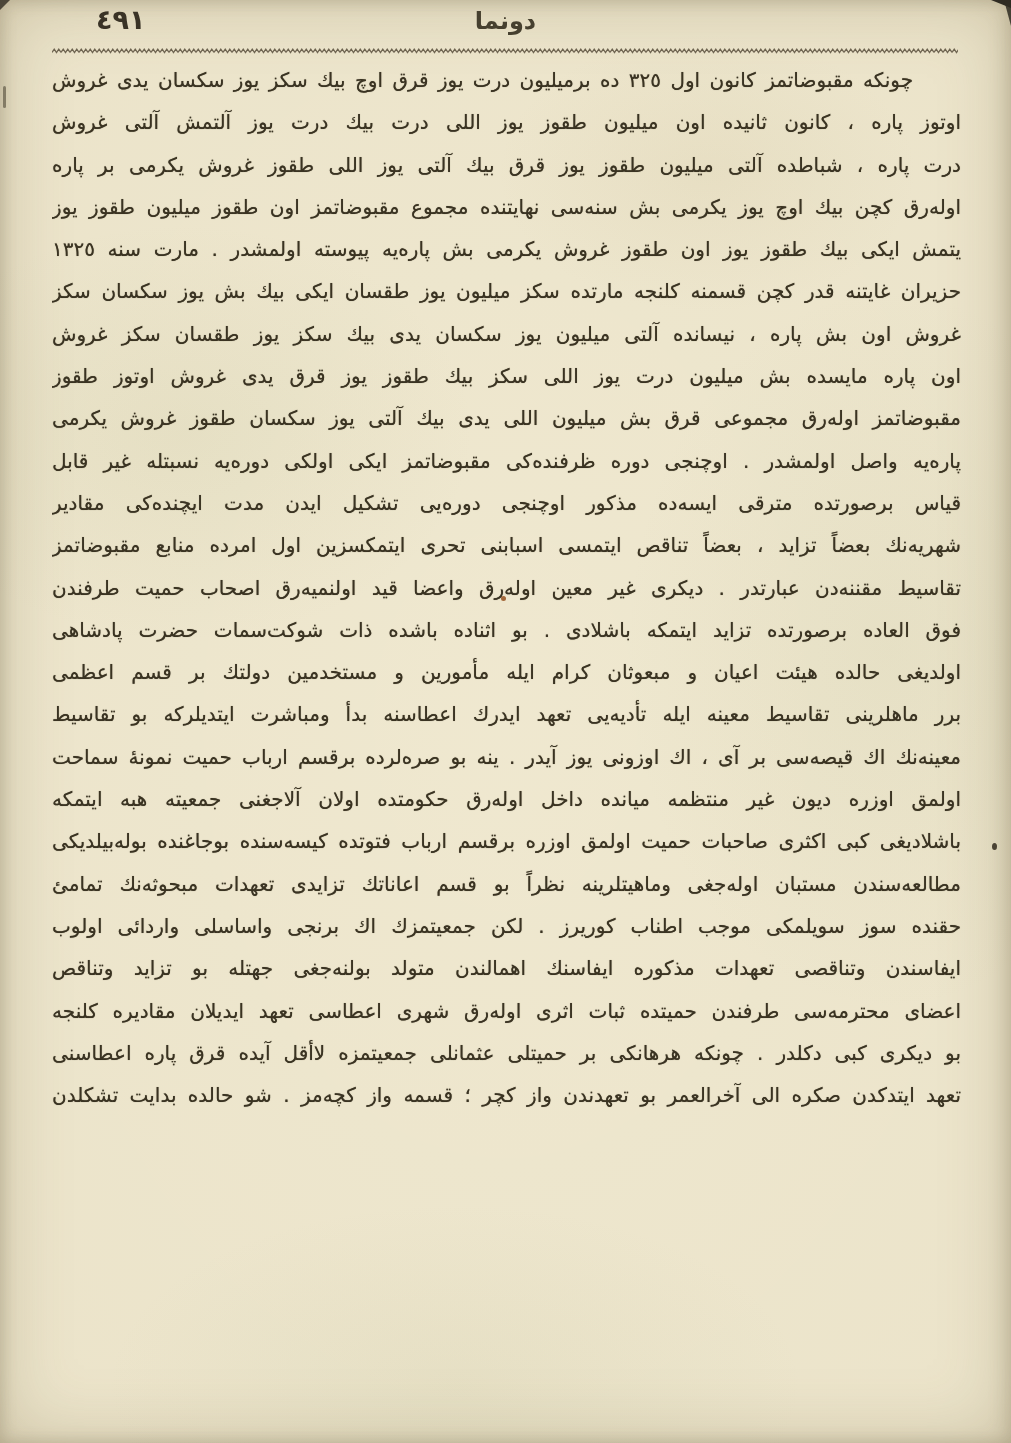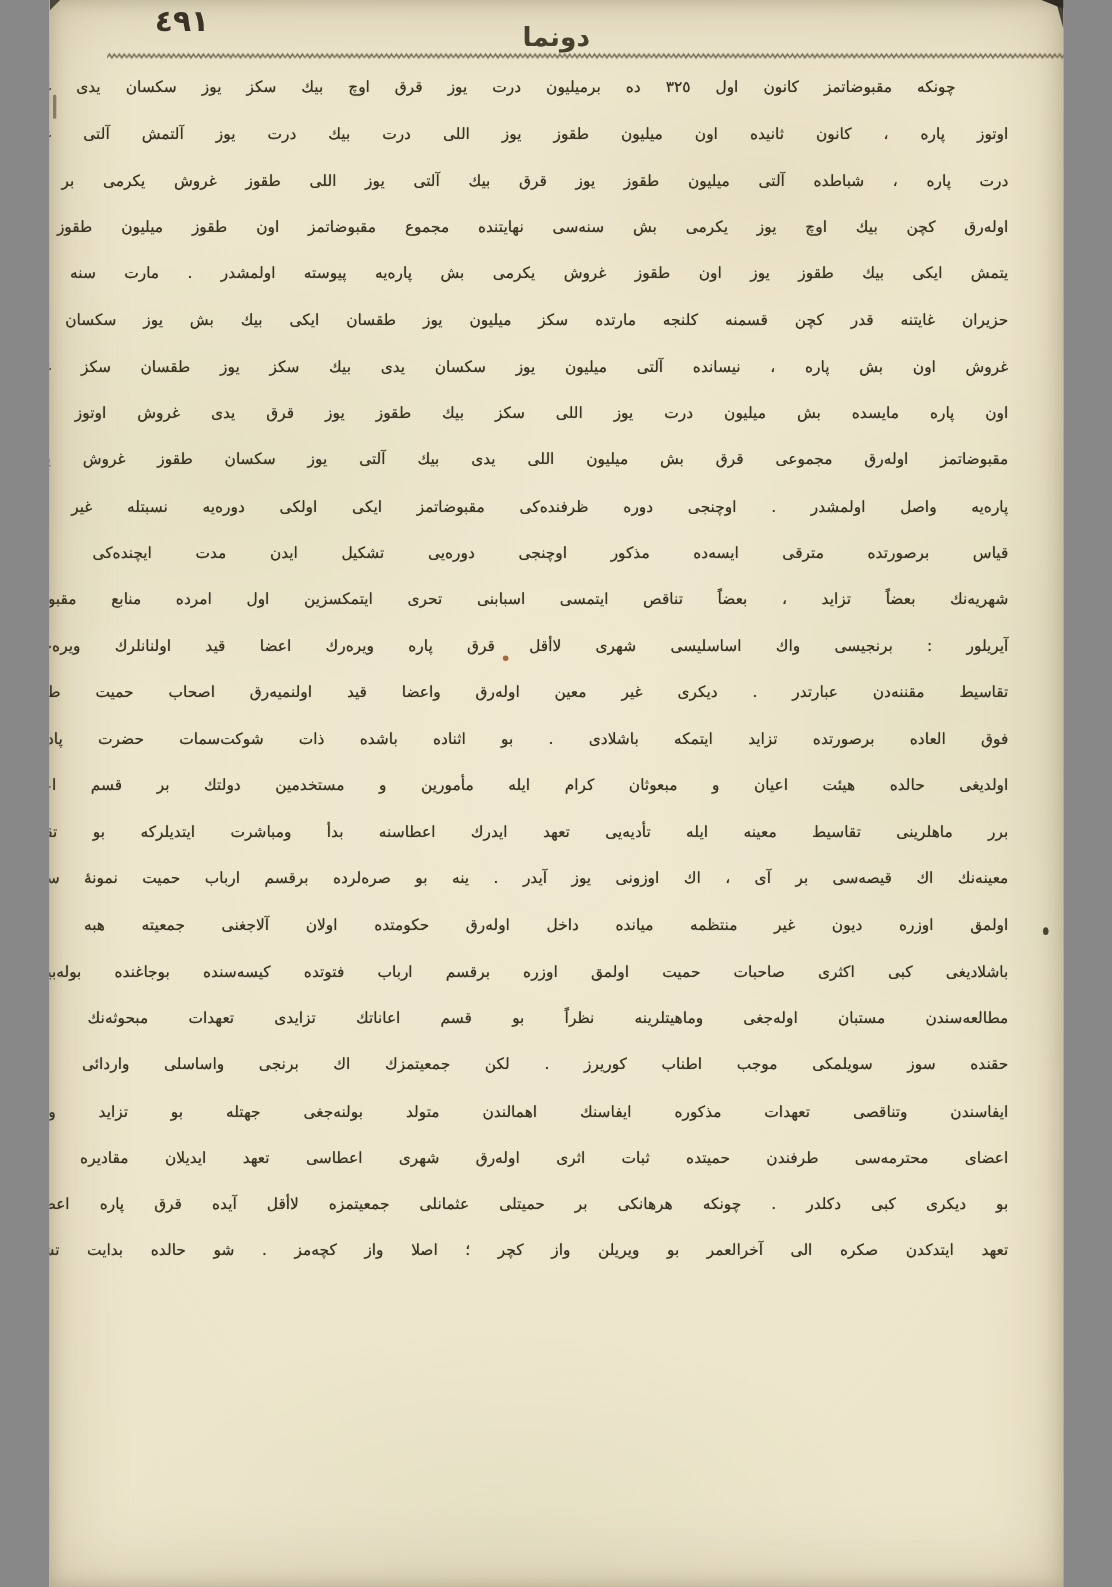--- a/index.html
+++ b/index.html
@@ -1,48 +1,48 @@
 <!DOCTYPE html>
 <html lang="ota" dir="rtl"><head>
 <meta charset="utf-8">
 <style>
   html,body{margin:0;padding:0;background:#888;}
   .page{
     position:relative;
-    width:922px;height:1443px;
+    width:1011px;height:1443px;
     margin:0 auto;
     overflow:hidden;
     font-family:"DejaVu Sans",sans-serif;
     background-color:#eae2c8;
     background-image:
       radial-gradient(ellipse 420px 300px at 18% 30%, rgba(164,170,118,0.10), transparent 70%),
       radial-gradient(ellipse 380px 520px at 88% 45%, rgba(160,168,120,0.09), transparent 70%),
       radial-gradient(ellipse 500px 260px at 45% 96%, rgba(170,174,130,0.10), transparent 70%),
       radial-gradient(ellipse 300px 200px at 70% 12%, rgba(190,175,130,0.12), transparent 70%),
       radial-gradient(ellipse 900px 1300px at 50% 50%, rgba(255,250,230,0.25), transparent 100%);
     box-shadow:inset 0 0 70px rgba(120,100,60,0.28), inset -6px 0 18px rgba(95,85,55,0.18), inset 5px 0 14px rgba(95,85,55,0.14);
   }
   .pagenum{
     position:absolute;top:4px;left:96px;
     font-size:27px;font-weight:bold;color:#3a3326;
     letter-spacing:2px;
   }
   .running-title{
-    position:absolute;top:20px;left:0;right:0;
+    position:absolute;top:7px;left:0;right:0;
     text-align:center;
     font-size:24px;font-weight:bold;color:#46402f;
   }
   .rule{position:absolute;top:46px;left:52px;}
   .body-text{
     position:absolute;top:59px;right:50px;width:909px;
     direction:rtl;
   }
   .line{
     height:42.3px;line-height:42.3px;
-    font-size:14px;color:#3a3322;
+    font-size:20px;color:#3a3322;
     text-align:justify;text-align-last:justify;
     text-shadow:0 0 0.7px rgba(58,51,34,0.75);
     overflow:hidden;white-space:normal;
     box-sizing:border-box;
   }
   .line:first-child{padding-right:48px;}
   .corner{position:absolute;background:#2f2b22;}
   .corner-tr{top:0;right:0;width:20px;height:8px;
     clip-path:polygon(100% 0,0 0,100% 100%);}
   .corner-tr2{top:0;right:0;width:7px;height:26px;
@@ -81,32 +81,31 @@
       <div class="line">درت پاره ، شباطده آلتى ميليون طقوز يوز قرق بيك آلتى يوز اللى طقوز غروش يكرمى بر پاره</div>
       <div class="line">اوله‌رق كچن بيك اوچ يوز يكرمى بش سنه‌سى نهايتنده مجموع مقبوضاتمز اون طقوز ميليون طقوز يوز</div>
       <div class="line">يتمش ايكى بيك طقوز يوز اون طقوز غروش يكرمى بش پاره‌يه پيوسته اولمشدر . مارت سنه ١٣٢٥</div>
       <div class="line">حزيران غايتنه قدر كچن قسمنه كلنجه مارتده سكز ميليون يوز طقسان ايكى بيك بش يوز سكسان سكز</div>
       <div class="line">غروش اون بش پاره ، نيسانده آلتى ميليون يوز سكسان يدى بيك سكز يوز طقسان سكز غروش</div>
       <div class="line">اون پاره مايسده بش ميليون درت يوز اللى سكز بيك طقوز يوز قرق يدى غروش اوتوز طقوز</div>
       <div class="line">مقبوضاتمز اوله‌رق مجموعى قرق بش ميليون اللى يدى بيك آلتى يوز سكسان طقوز غروش يكرمى</div>
       <div class="line">پاره‌يه واصل اولمشدر . اوچنجى دوره ظرفنده‌كى مقبوضاتمز ايكى اولكى دوره‌يه نسبتله غير قابل</div>
       <div class="line">قياس برصورتده مترقى ايسه‌ده مذكور اوچنجى دوره‌يى تشكيل ايدن مدت ايچنده‌كى مقادير</div>
       <div class="line">شهريه‌نك بعضاً تزايد ، بعضاً تناقص ايتمسى اسبابنى تحرى ايتمكسزين اول امرده منابع مقبوضاتمز</div>
-      <div class="line">آيريلور : برنجيسى واك اساسليسى شهرى لاأقل قرق پاره ويره‌رك اعضا قيد اولنانلرك ويره‌جكلرى</div>
       <div class="line">تقاسيط مقننه‌دن عبارتدر . ديكرى غير معين اوله‌رق واعضا قيد اولنميه‌رق اصحاب حميت طرفندن</div>
       <div class="line">فوق العاده برصورتده تزايد ايتمكه باشلادى . بو اثناده باشده ذات شوكت‌سمات حضرت پادشاهى</div>
       <div class="line">اولديغى حالده هيئت اعيان و مبعوثان كرام ايله مأمورين و مستخدمين دولتك بر قسم اعظمى</div>
       <div class="line">برر ماهلرينى تقاسيط معينه ايله تأديه‌يى تعهد ايدرك اعطاسنه بدأ ومباشرت ايتديلركه بو تقاسيط</div>
       <div class="line">معينه‌نك اك قيصه‌سى بر آى ، اك اوزونى يوز آيدر . ينه بو صره‌لرده برقسم ارباب حميت نمونهٔ سماحت</div>
       <div class="line">اولمق اوزره ديون غير منتظمه ميانده داخل اوله‌رق حكومتده اولان آلاجغنى جمعيته هبه ايتمكه</div>
       <div class="line">باشلاديغى كبى اكثرى صاحبات حميت اولمق اوزره برقسم ارباب فتوتده كيسه‌سنده بوجاغنده بوله‌بيلديكى</div>
       <div class="line">مطالعه‌سندن مستبان اوله‌جغى وماهيتلرينه نظراً بو قسم اعاناتك تزايدى تعهدات مبحوثه‌نك تمامئ</div>
       <div class="line">حقنده سوز سويلمكى موجب اطناب كوريرز . لكن جمعيتمزك اك برنجى واساسلى واردائى اولوب</div>
       <div class="line">ايفاسندن وتناقصى تعهدات مذكوره ايفاسنك اهمالندن متولد بولنه‌جغى جهتله بو تزايد وتناقص</div>
       <div class="line">اعضاى محترمه‌سى طرفندن حميتده ثبات اثرى اوله‌رق شهرى اعطاسى تعهد ايديلان مقاديره كلنجه</div>
       <div class="line">بو ديكرى كبى دكلدر . چونكه هرهانكى بر حميتلى عثمانلى جمعيتمزه لاأقل آيده قرق پاره اعطاسنى</div>
-      <div class="line">تعهد ايتدكدن صكره الى آخرالعمر بو ويريلن واز كچر ؛ اصلا واز كچه‌مز . شو حالده بدايت تشكلدن</div>
+      <div class="line">تعهد ايتدكدن صكره الى آخرالعمر بو تعهدندن واز كچر ؛ قسمه واز كچه‌مز . شو حالده بدايت تشكلدن</div>
     </div>
 
   <div class="speck speck-1"></div>
   <div class="speck speck-2"></div>
   <div class="speck speck-3"></div>
 </div>
 
 </body></html>

